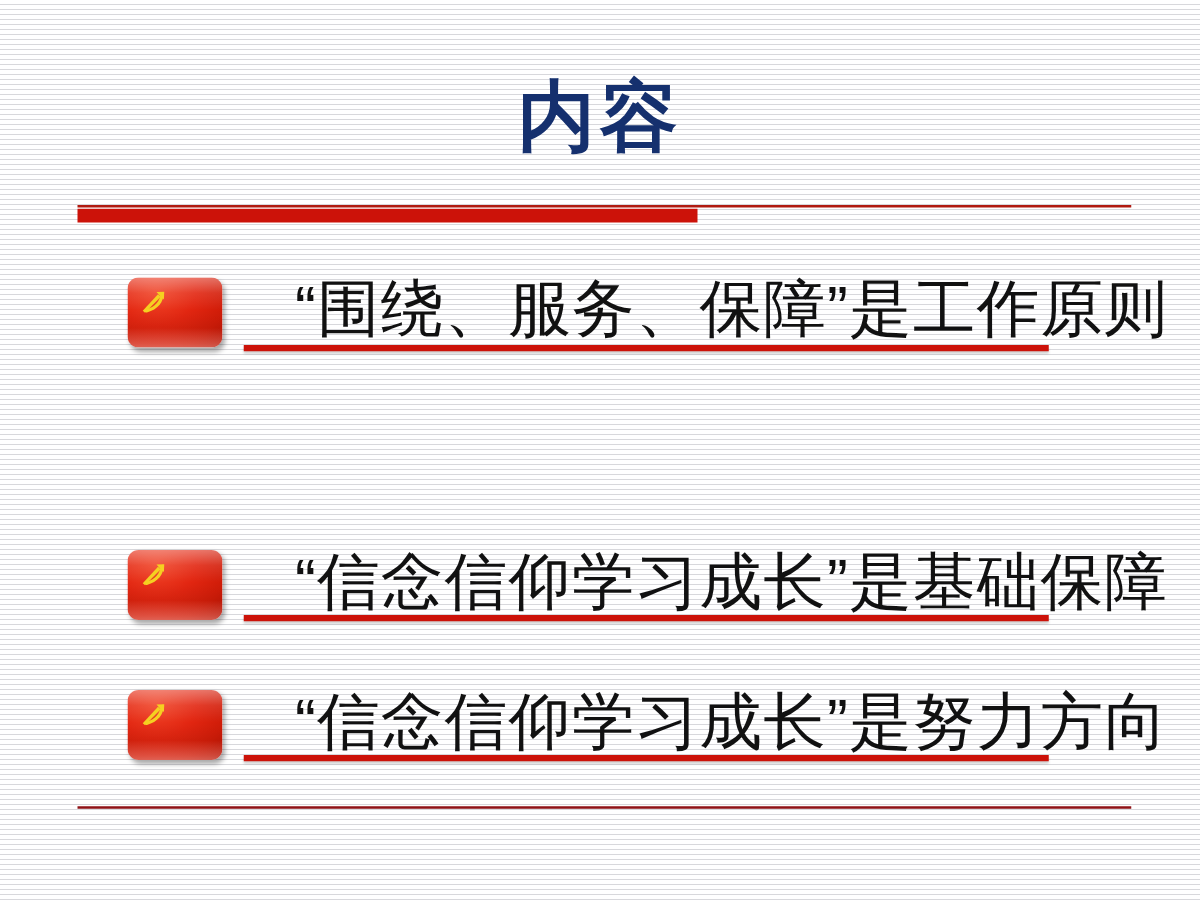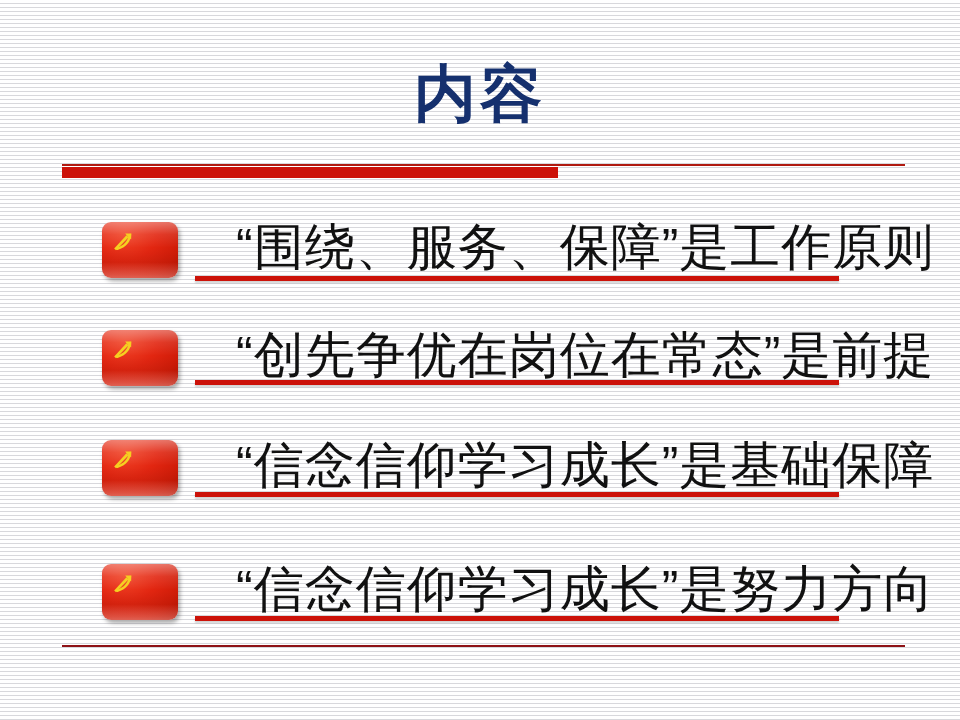--- a/index.html
+++ b/index.html
@@ -79,21 +79,21 @@
   }
   .row {
     position: absolute;
     left: 0;
     width: 960px;
     height: 92px;
   }
   .row.r0 { top: 214px; }
   .row.r1 { top: 322px; }
   .row.r2 { top: 432px; }
-  .row.r3 { top: 556px; }
+  .row.r3 { top: 544px; }
 
   
   .flag {
     position: absolute;
     left: 102px;
     top: 8px;
     width: 76px;
     height: 56px;
     border-radius: 9px;
     background:
@@ -174,33 +174,20 @@
             <path d="M3.2 19.6 L15.4 6.3 L17.6 8.3 L5.0 21.2 Z"></path>
             <path d="M14.2 4.6 L20.4 4.4 L20.1 10.6 L17.9 8.5 L16.3 6.9 Z"></path>
             <path d="M20.1 4.8 C20.1 12.6 15.2 18.6 6.6 20.9 C6.6 20.9 5.4 21.3 5.0 20.0 C4.6 18.7 5.9 18.4 5.9 18.4 C13.0 16.5 17.4 11.6 17.6 4.9 Z"></path>
           </g>
         </svg>
       </div>
       <div class="row-text">“围绕、服务、保障”是工作原则</div>
       <div class="row-underline"></div>
     </div>
 
-    <div class="row r1">
-      <div class="flag">
-        <svg class="emblem" viewBox="0 0 24 24">
-          <g fill="#f5d021">
-            <path d="M3.2 19.6 L15.4 6.3 L17.6 8.3 L5.0 21.2 Z"></path>
-            <path d="M14.2 4.6 L20.4 4.4 L20.1 10.6 L17.9 8.5 L16.3 6.9 Z"></path>
-            <path d="M20.1 4.8 C20.1 12.6 15.2 18.6 6.6 20.9 C6.6 20.9 5.4 21.3 5.0 20.0 C4.6 18.7 5.9 18.4 5.9 18.4 C13.0 16.5 17.4 11.6 17.6 4.9 Z"></path>
-          </g>
-        </svg>
-      </div>
-      <div class="row-text">“创先争优在岗位在常态”是前提</div>
-      <div class="row-underline"></div>
-    </div>
 
     <div class="row r2">
       <div class="flag">
         <svg class="emblem" viewBox="0 0 24 24">
           <g fill="#f5d021">
             <path d="M3.2 19.6 L15.4 6.3 L17.6 8.3 L5.0 21.2 Z"></path>
             <path d="M14.2 4.6 L20.4 4.4 L20.1 10.6 L17.9 8.5 L16.3 6.9 Z"></path>
             <path d="M20.1 4.8 C20.1 12.6 15.2 18.6 6.6 20.9 C6.6 20.9 5.4 21.3 5.0 20.0 C4.6 18.7 5.9 18.4 5.9 18.4 C13.0 16.5 17.4 11.6 17.6 4.9 Z"></path>
           </g>
         </svg>

